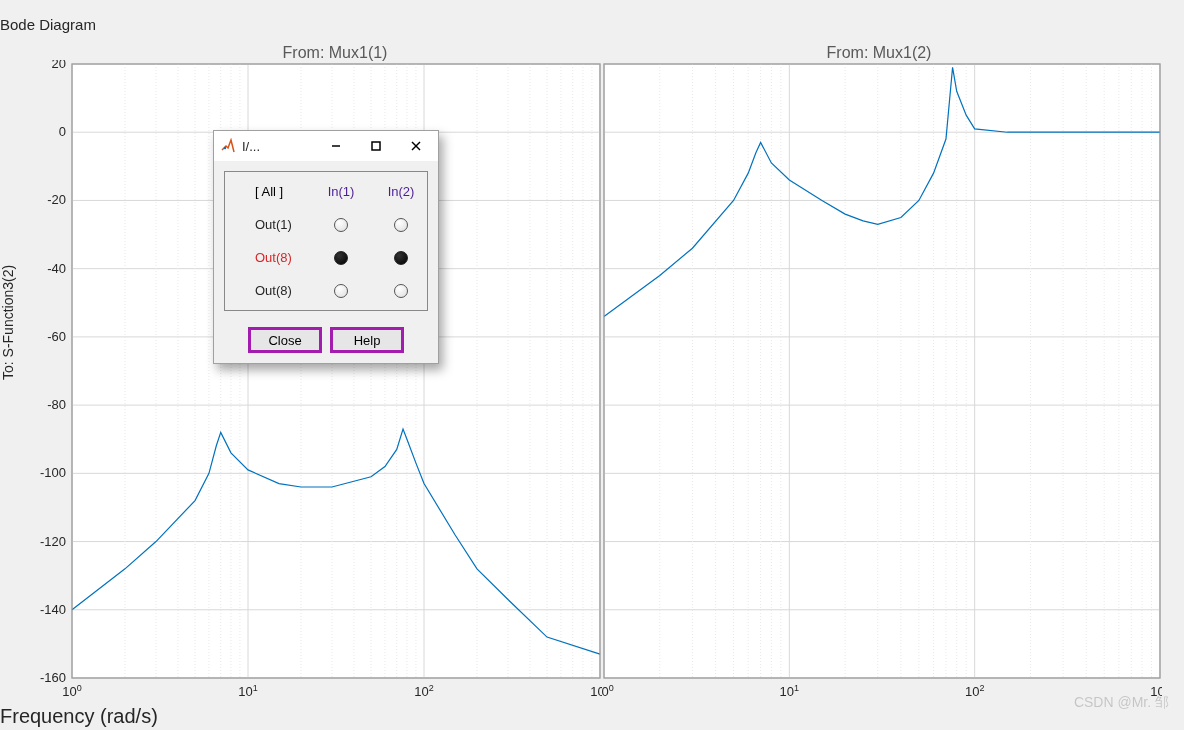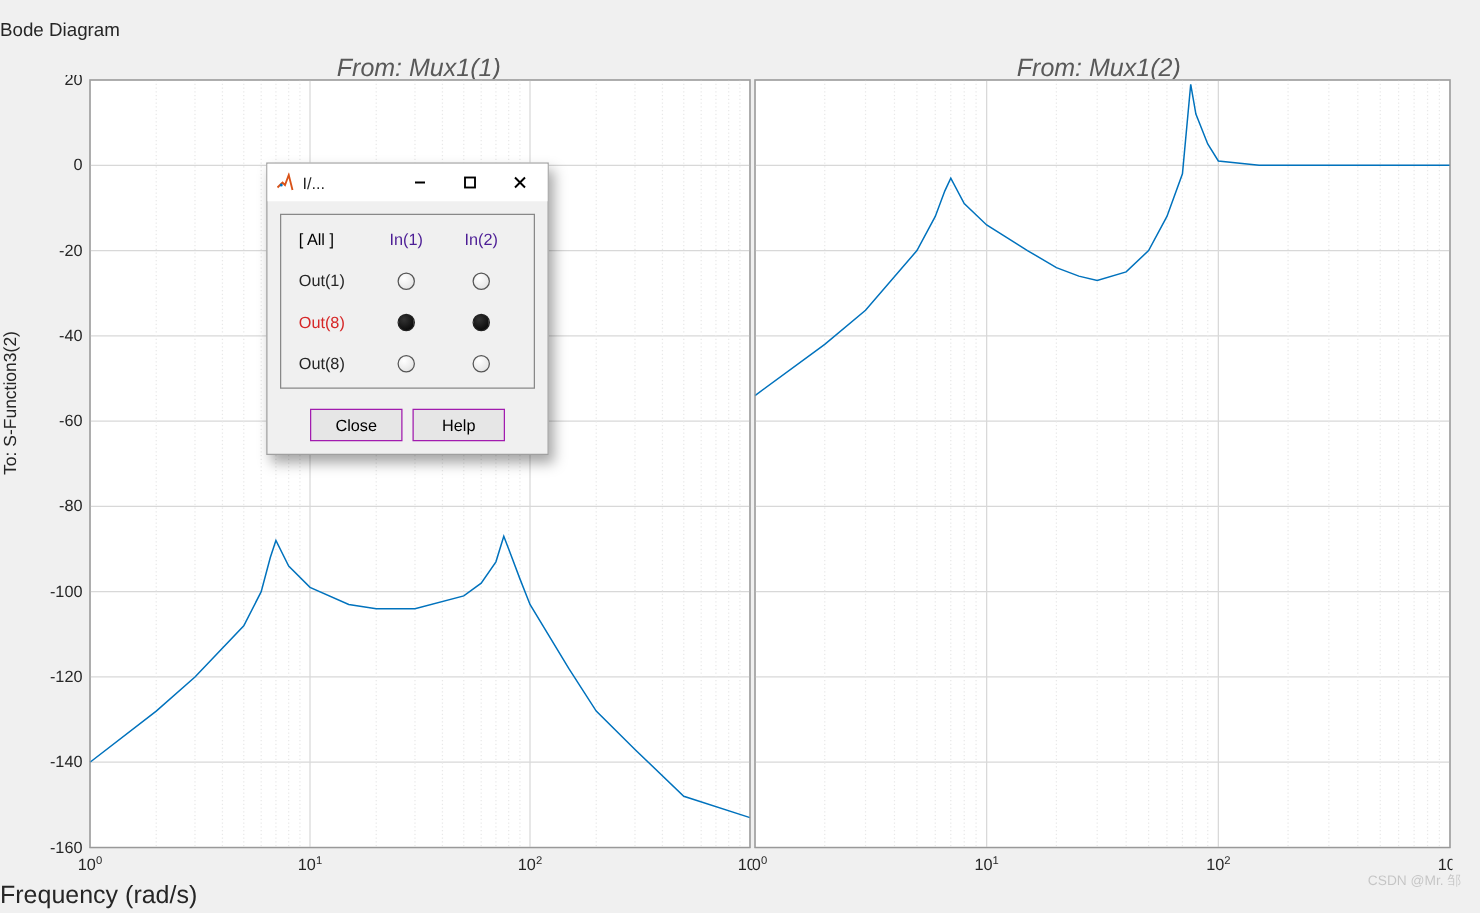--- a/index.html
+++ b/index.html
@@ -20,23 +20,22 @@
   }
   .main-title {
     position: absolute;
     top: 16px;
     left: 0; right: 0;
     font-size: 15px;
   }
   .sub-title {
     position: absolute;
     top: 44px;
-    font-size: 20px;
+    font-size: 16px;
     color: #595959;
-    font-style: italic;
   }
   .sub1 { left: 70px; width: 530px; text-align: center; }
   .sub2 { left: 604px; width: 550px; text-align: center; }
   .ylabel {
     position: absolute;
     left: 0px;
     top: 380px;
     transform: rotate(-90deg);
     transform-origin: left top;
     font-size: 14px;
@@ -84,21 +83,21 @@
     height: 28px;
     display: flex;
     align-items: center;
     justify-content: center;
   }
   .dlg-win-btn svg { display: block; }
   .dlg-body {
     margin: 10px;
     background: #f0f0f0;
     border: 1px solid #888;
-    padding: 12px 0;
+    padding: 12px 16px;
   }
   .io-grid {
     display: grid;
     grid-template-columns: 70px 60px 60px;
     align-items: center;
     justify-items: center;
     row-gap: 18px;
     font-size: 13px;
   }
   .io-grid .all { color: #000; }
@@ -119,28 +118,28 @@
     display: flex;
     justify-content: center;
     gap: 8px;
     padding: 6px 0 10px;
   }
   .dlg-btn {
     width: 74px;
     height: 26px;
     font-size: 13px;
     background: #e6e6e6;
-    border: 1px solid #a21caf;
+    border: 3px solid #a21caf;
     cursor: pointer;
   }
   .watermark {
     position: absolute;
     right: 15px;
     bottom: 18px;
-    font-size: 11px;
+    font-size: 14px;
     color: rgba(0,0,0,.18);
   }
 </style>
 </head>
 <body>
 
 <div class="figure-area">
 
   <div class="main-title">Bode Diagram</div>
   <div class="sub-title sub1">From: Mux1(1)</div>

